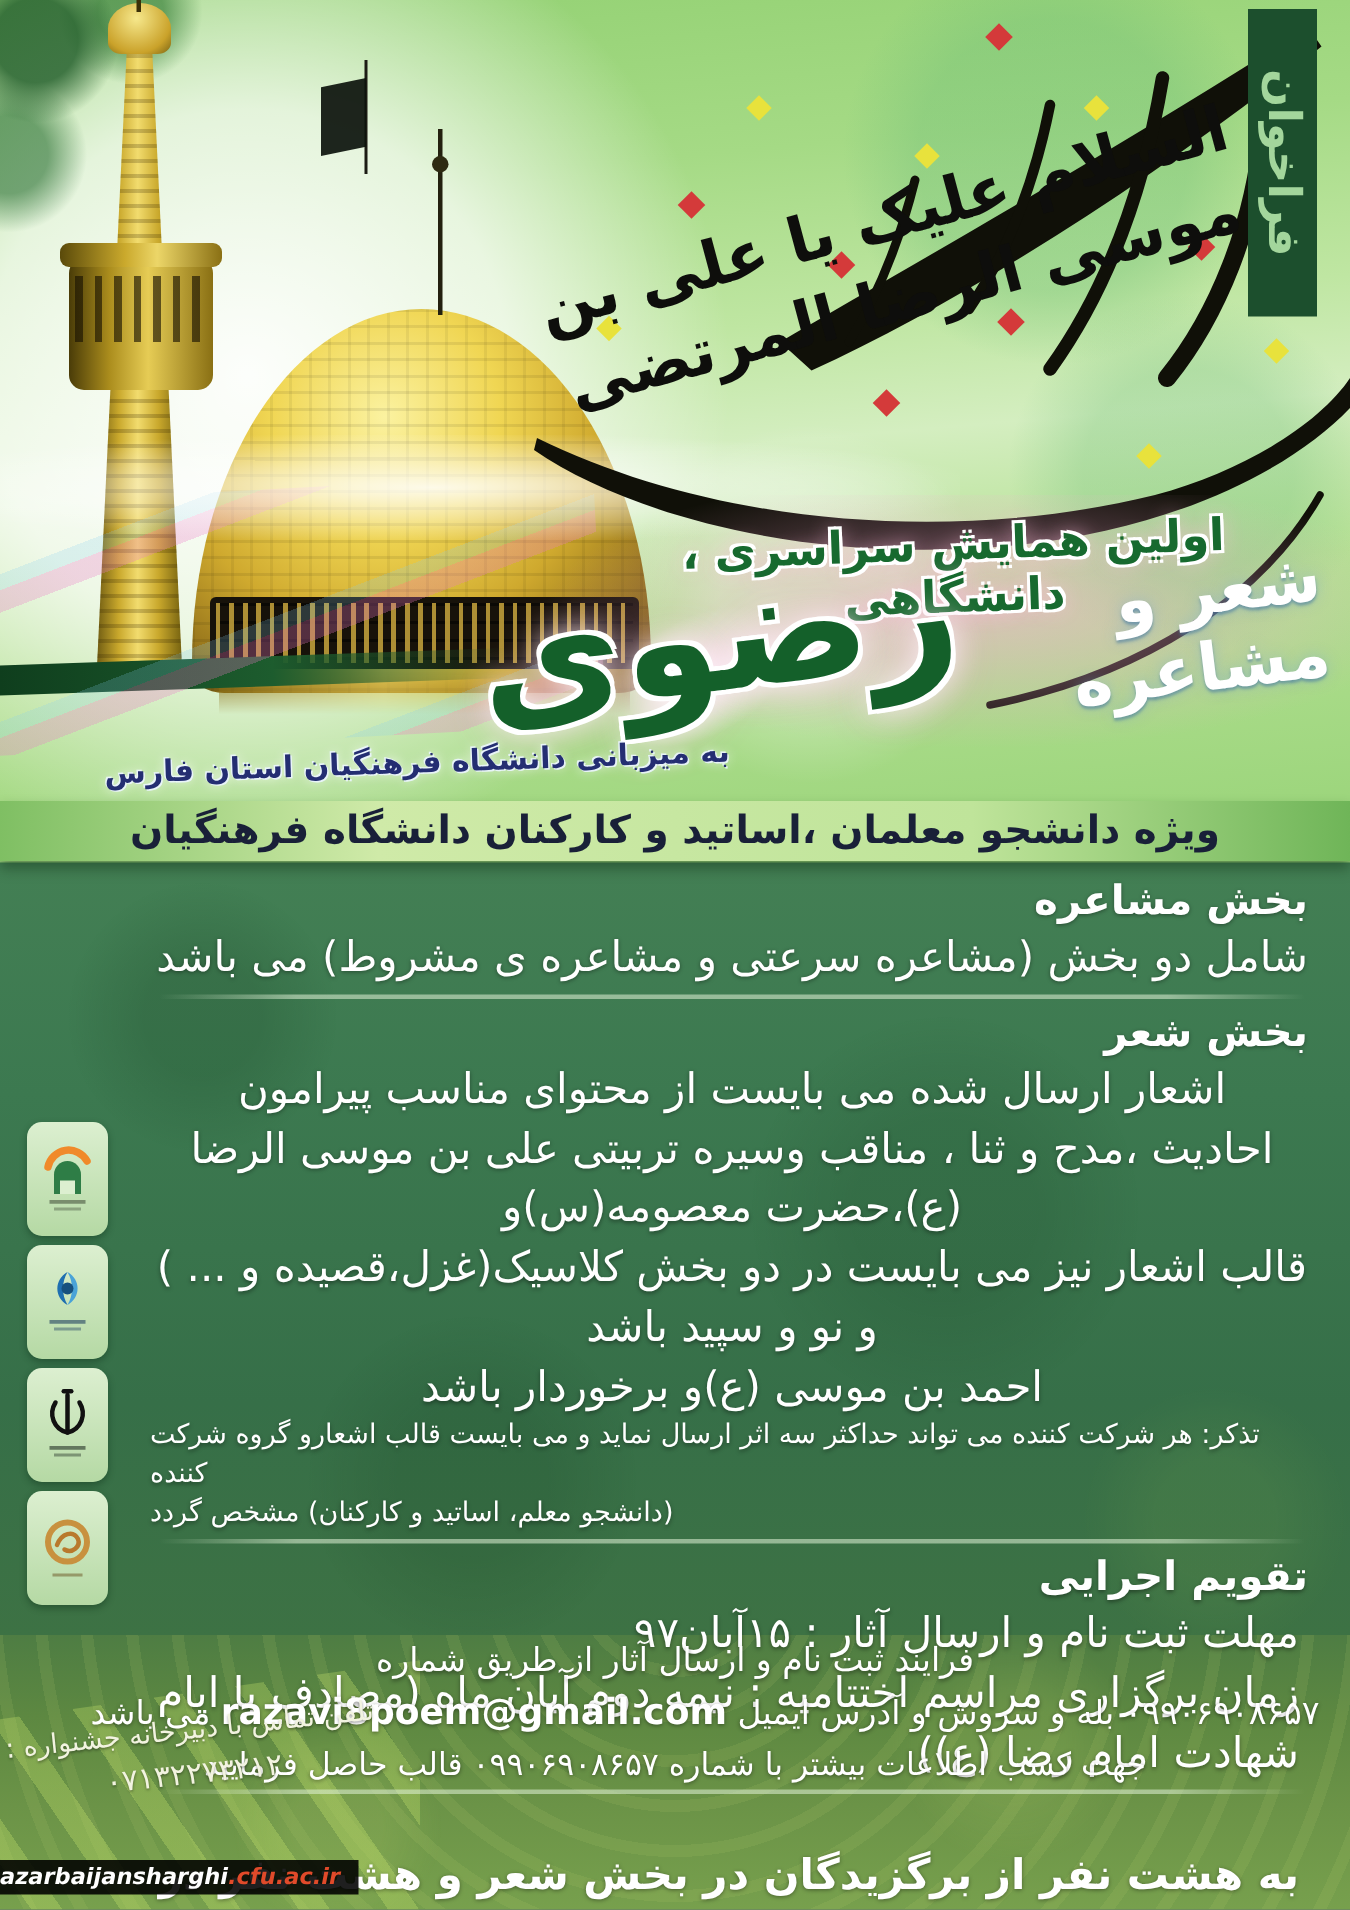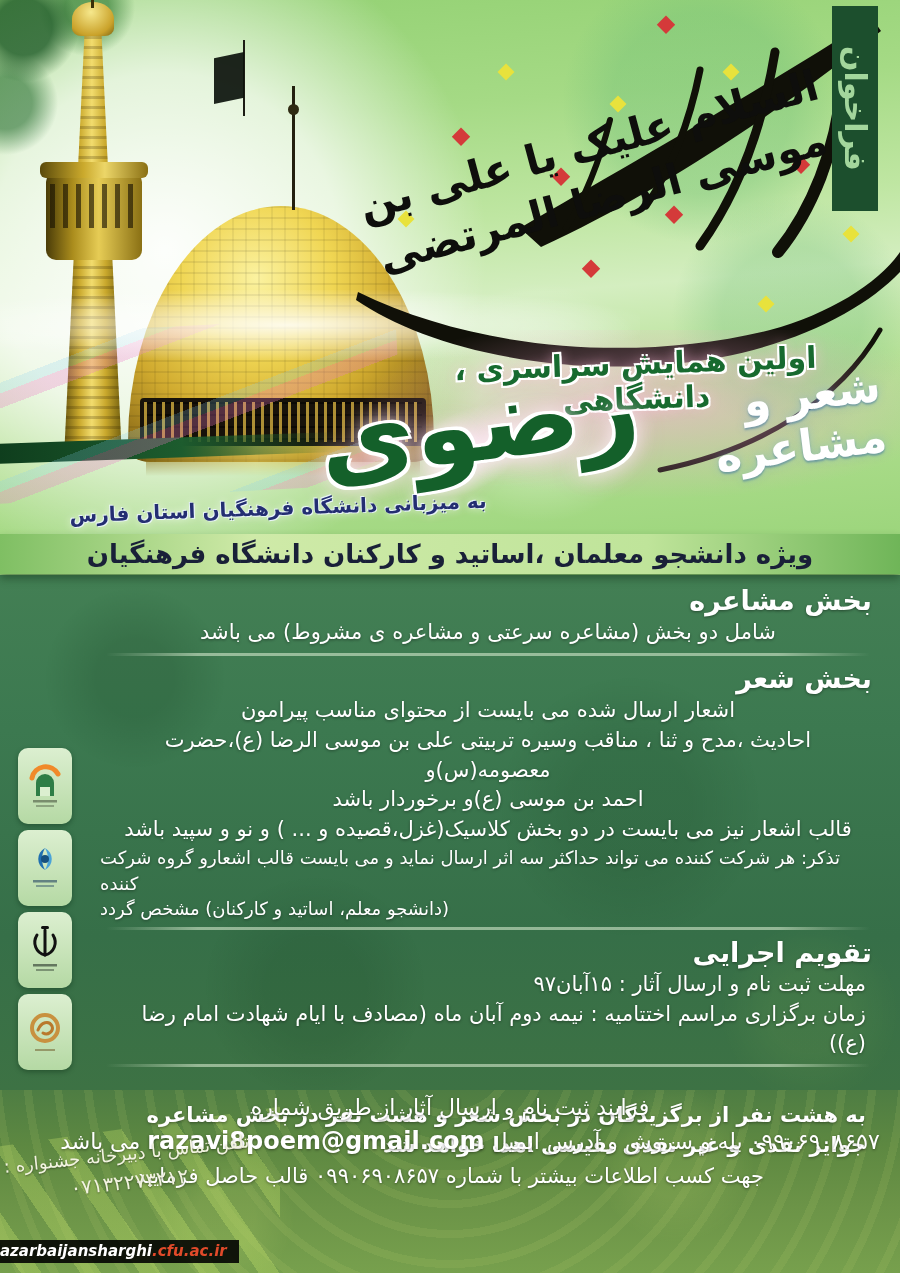--- a/index.html
+++ b/index.html
@@ -107,21 +107,21 @@
     color:#242e72;font-size:20px;font-weight:bold;
     text-shadow:-1px -1px 0 rgba(235,245,255,.9),1px 1px 0 rgba(235,245,255,.9),0 0 8px rgba(255,255,255,.8);}
   .t-audience{position:absolute;top:534px;left:0;width:900px;height:40px;line-height:40px;text-align:center;
     color:#192038;font-size:26px;font-weight:bold;
     background:linear-gradient(90deg,#7fbf63,#cfeaa8 28%,#bfe49a 72%,#6fb558);
     box-shadow:0 5px 8px rgba(20,50,25,.45);}
   
   .content{position:absolute;left:0;top:575px;width:900px;height:515px;padding:8px 24px 0 100px;box-sizing:border-box;
     color:#fff;text-shadow:0 1px 3px rgba(0,0,0,.4);}
   .h-sec{font-size:27px;font-weight:bold;text-align:right;padding-right:4px;line-height:1.3;}
-  .line{font-size:21px;text-align:center;line-height:1.42;}
+  .line{font-size:28px;text-align:center;line-height:1.42;}
   .line.right{text-align:right;padding-right:10px;}
   .line.indent{text-align:right;padding-right:140px;}
   .line.bold{font-weight:bold;margin-top:34px;}
   .note{font-size:18px;text-align:left;line-height:1.42;}
   .sep{height:3px;margin:5px 6px;border-radius:2px;
     background:linear-gradient(270deg, rgba(255,255,255,0), rgba(225,242,215,.55) 12%, rgba(225,242,215,.55) 88%, rgba(255,255,255,0));}
   
   .badge{position:absolute;left:18px;width:54px;height:76px;border-radius:10px;
     background:linear-gradient(180deg,#dcefd0,#b5d9a4);box-shadow:0 2px 5px rgba(10,40,20,.4);
     display:flex;align-items:center;justify-content:center;}
@@ -211,22 +211,22 @@
   <div class="t-host">به میزبانی دانشگاه فرهنگیان استان فارس</div>
   <div class="t-audience">ویژه دانشجو معلمان ،اساتید و کارکنان دانشگاه فرهنگیان</div>
 
   <div class="content">
     <div class="h-sec">بخش مشاعره</div>
     <div class="line">شامل دو بخش (مشاعره سرعتی و مشاعره ی مشروط) می باشد</div>
     <div class="sep"></div>
     <div class="h-sec">بخش شعر</div>
     <div class="line">اشعار ارسال شده  می بایست از محتوای مناسب پیرامون</div>
     <div class="line">احادیث ،مدح و ثنا ، مناقب وسیره تربیتی علی بن موسی الرضا (ع)،حضرت معصومه(س)و</div>
+    <div class="line">قالب اشعار نیز می بایست در دو بخش کلاسیک(غزل،قصیده و ... ) و نو و سپید باشد</div>
     <div class="line">احمد بن موسی (ع)و برخوردار باشد</div>
-    <div class="line">قالب اشعار نیز می بایست در دو بخش کلاسیک(غزل،قصیده و ... ) و نو و سپید باشد</div>
     <div class="note">تذکر: هر شرکت کننده می تواند حداکثر سه اثر ارسال نماید و می بایست قالب اشعارو گروه شرکت کننده</div>
     <div class="note">(دانشجو معلم، اساتید و کارکنان) مشخص گردد</div>
     <div class="sep"></div>
     <div class="h-sec">تقویم اجرایی</div>
     <div class="line right">مهلت ثبت نام و ارسال آثار : ۱۵آبان۹۷</div>
     <div class="line right">زمان برگزاری مراسم اختتامیه : نیمه دوم آبان ماه  (مصادف با ایام شهادت امام رضا (ع))</div>
     <div class="sep"></div>
     <div class="line right bold">به هشت نفر از برگزیدگان در بخش شعر و هشت نفر در بخش مشاعره جوایز نقدی و غیر نقدی نفیسی اهدا خواهد شد</div>
   </div>
 

